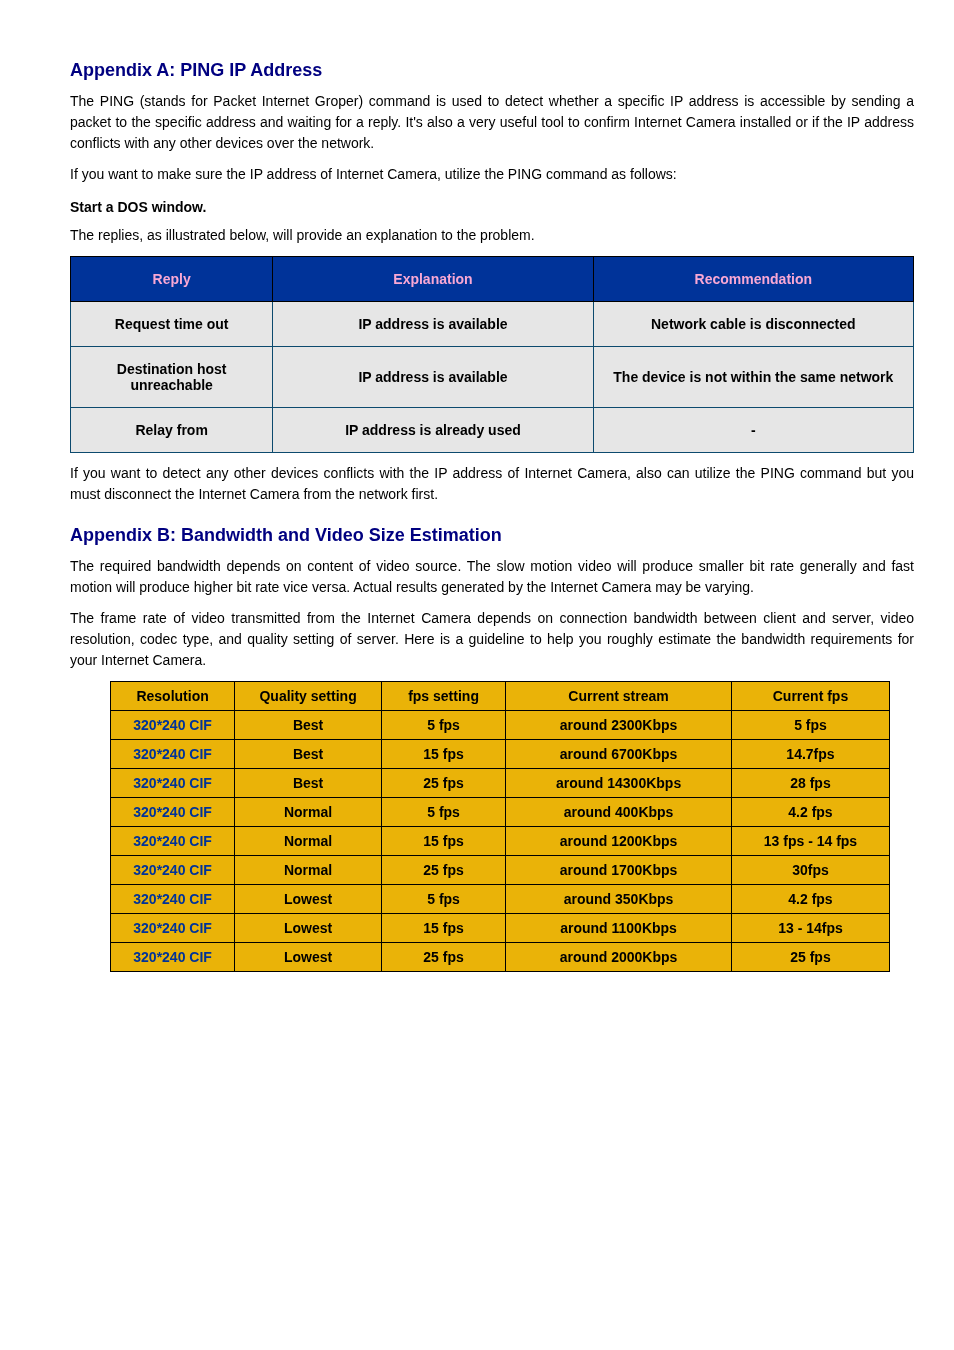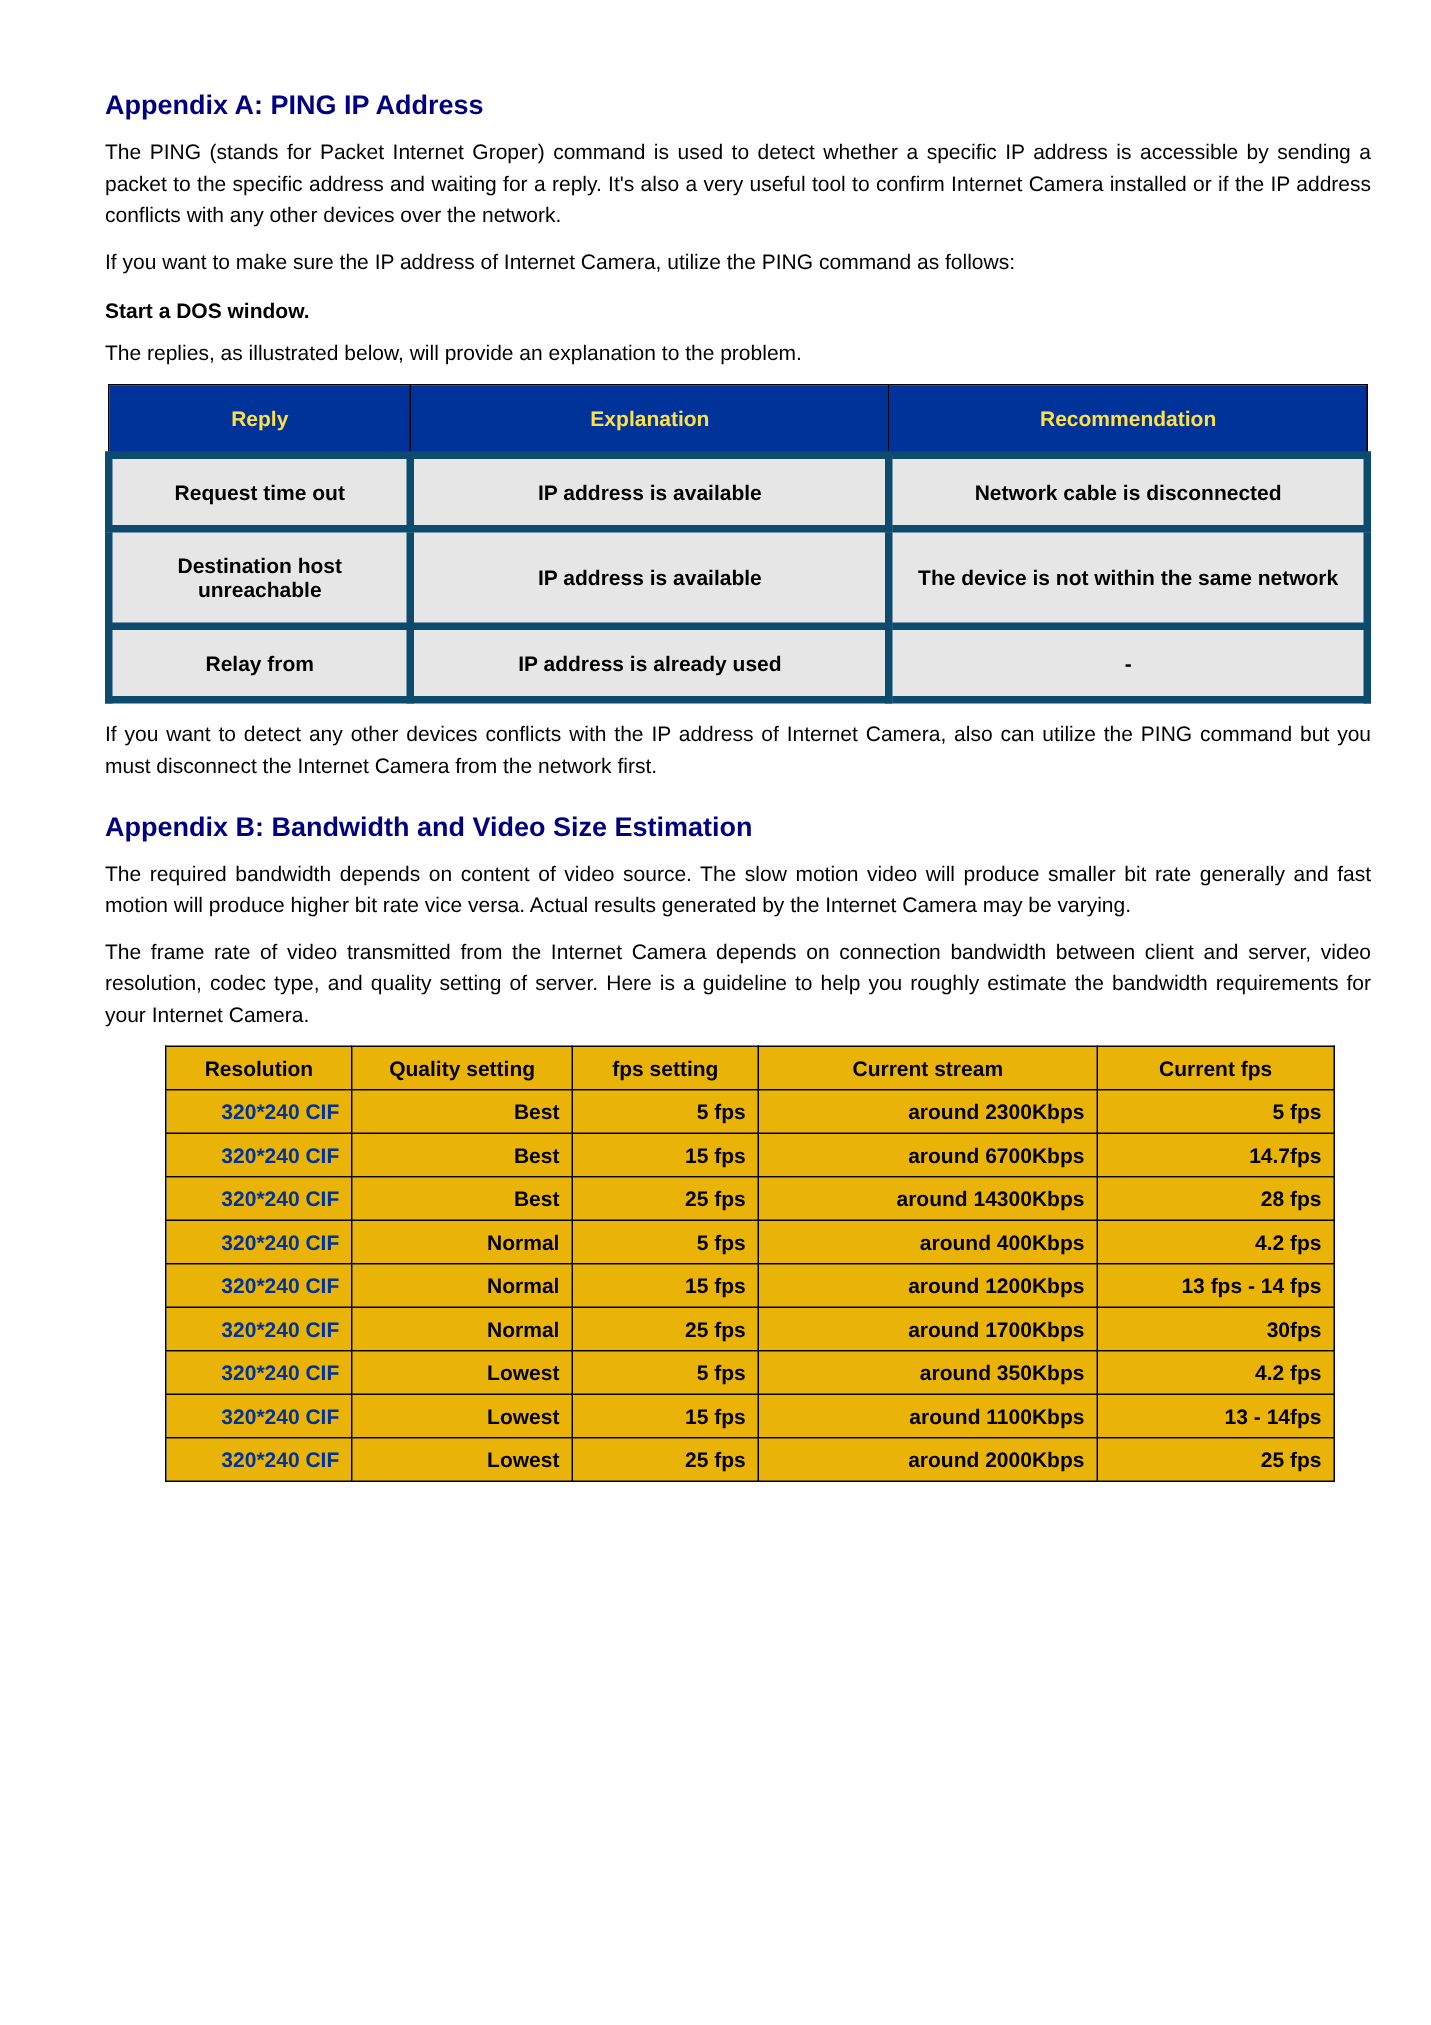--- a/index.html
+++ b/index.html
@@ -39,36 +39,36 @@
   }
 
   
   table.ping {
     width: 100%;
     border-collapse: collapse;
     margin-top: 10px;
   }
   table.ping th {
     background: #003399;
-    color: #fde047;
+    color: #f9a8d4;
     font-size: 14px;
     font-weight: bold;
     padding: 14px 8px;
     border: 1px solid #000000;
     text-align: center;
   }
   table.ping th:first-child { width: 24%; }
   table.ping th:nth-child(2) { width: 38%; }
   table.ping th:nth-child(3) { width: 38%; }
   table.ping td {
     background: #e6e6e6;
     font-size: 14px;
     font-weight: bold;
     padding: 14px 8px;
-    border: 5px solid #0c4a6e;
+    border: 1px solid #0c4a6e;
     text-align: center;
   }
 
   
   .mjpeg-label {
     font-weight: bold;
     font-size: 14px;
     margin-left: 40px;
     margin-top: 24px;
     margin-bottom: 2px;
@@ -83,21 +83,20 @@
     padding: 6px 8px;
     font-size: 14px;
     text-align: center;
     background: #eab308;
   }
   table.mjpeg th {
     font-weight: bold;
   }
   table.mjpeg td {
     font-weight: bold;
-    text-align: right;
   }
   table.mjpeg td.res {
     color: #003399;
   }
   table.mjpeg col.c1 { width: 110px; }
   table.mjpeg col.c2 { width: 130px; }
   table.mjpeg col.c3 { width: 110px; }
   table.mjpeg col.c4 { width: 200px; }
   table.mjpeg col.c5 { width: 140px; }
 </style>

